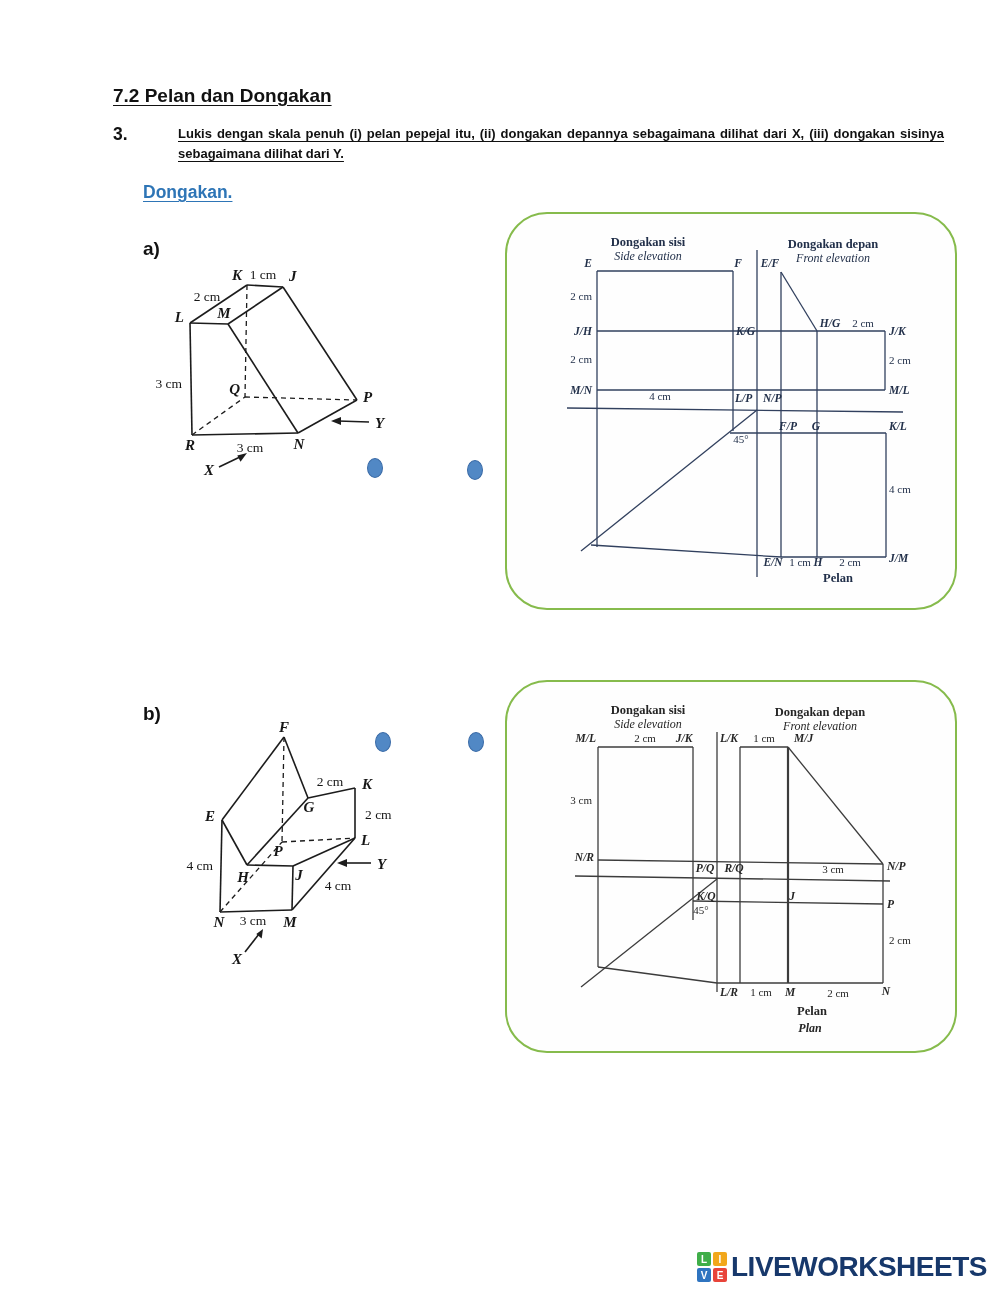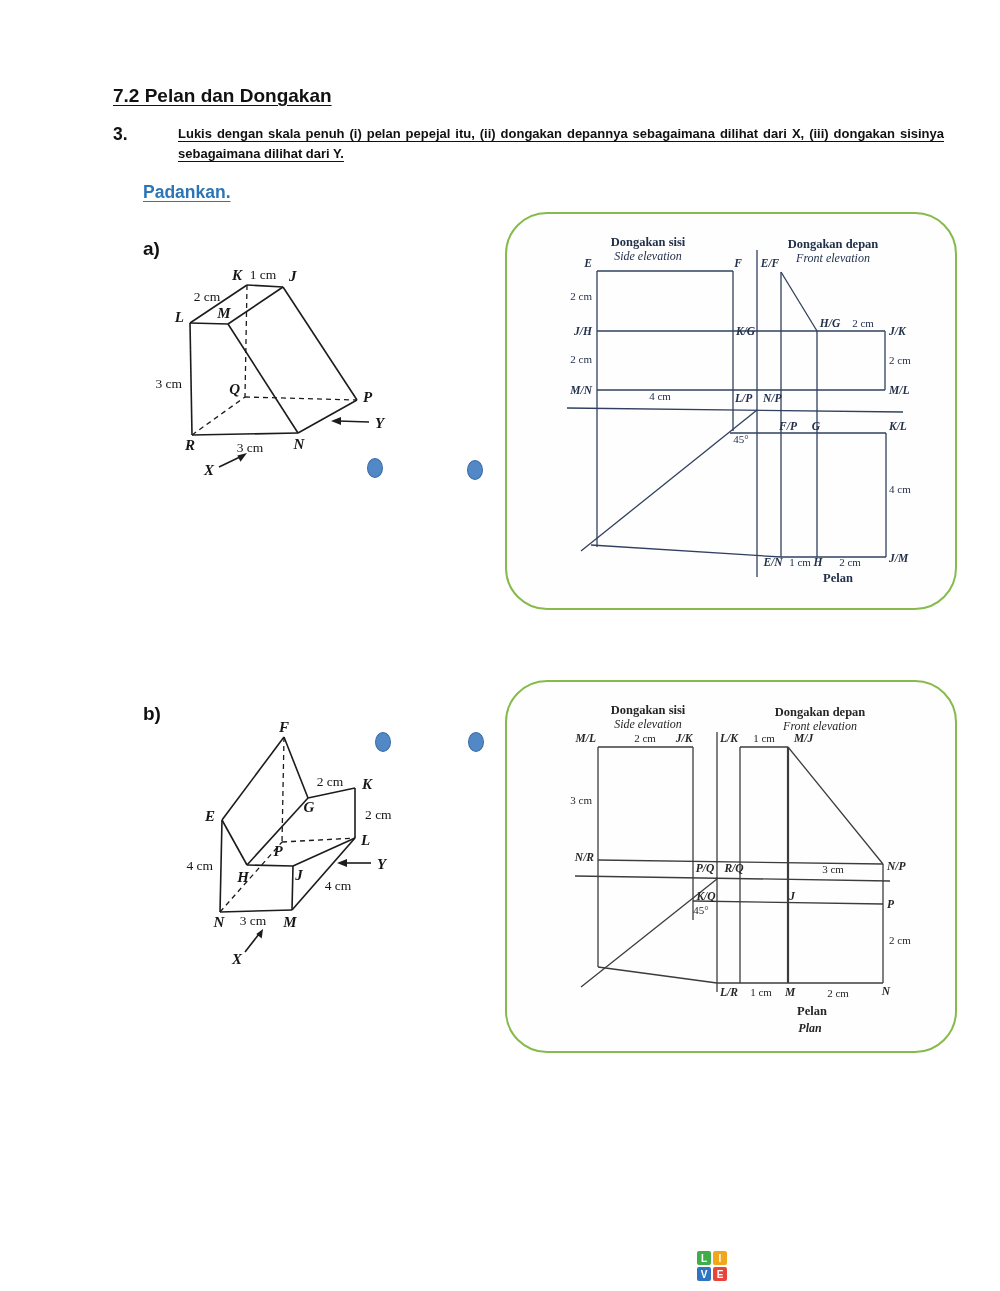--- a/index.html
+++ b/index.html
@@ -36,21 +36,21 @@
   .tile-2{background:#2f74c0;}
   .tile-3{background:#e8443a;}
   .brand{font-size:28px;font-weight:bold;color:#17386b;letter-spacing:-0.5px;font-family:"Liberation Sans",sans-serif;}
 </style>
 </head>
 <body>
 
 <div class="abs section-title">7.2 Pelan dan Dongakan</div>
 <div class="abs qnum">3.</div>
 <div class="abs qtext">Lukis dengan skala penuh (i) pelan pepejal itu, (ii) dongakan depannya sebagaimana dilihat dari X, (iii) dongakan sisinya sebagaimana dilihat dari Y.</div>
-<div class="abs instruction">Padankan.</div>
+<div class="abs instruction">Dongakan.</div>
 
 <div class="abs part-label" style="left:143px;top:238px;">a)</div>
 
 <svg class="solid-ink" style="left:140px;top:255px;" width="260" height="225" viewBox="140 255 260 225">
   <g>
     <line x1="190" y1="323" x2="247" y2="285"></line>
     <line x1="247" y1="285" x2="283" y2="287"></line>
     <line x1="190" y1="323" x2="228" y2="324"></line>
     <line x1="228" y1="324" x2="283" y2="287"></line>
     <line x1="190" y1="323" x2="192" y2="435"></line>
@@ -241,13 +241,14 @@
   <text class="aw-cap-i" x="810" y="1032" text-anchor="middle">Plan</text>
 </svg>
 
 <div class="abs footer-logo">
   <div class="tiles">
     <div class="tile tile-0">L</div>
     <div class="tile tile-1">I</div>
     <div class="tile tile-2">V</div>
     <div class="tile tile-3">E</div>
   </div>
+  <div class="brand">LIVEWORKSHEETS</div>
 </div>
 
 </body></html>

